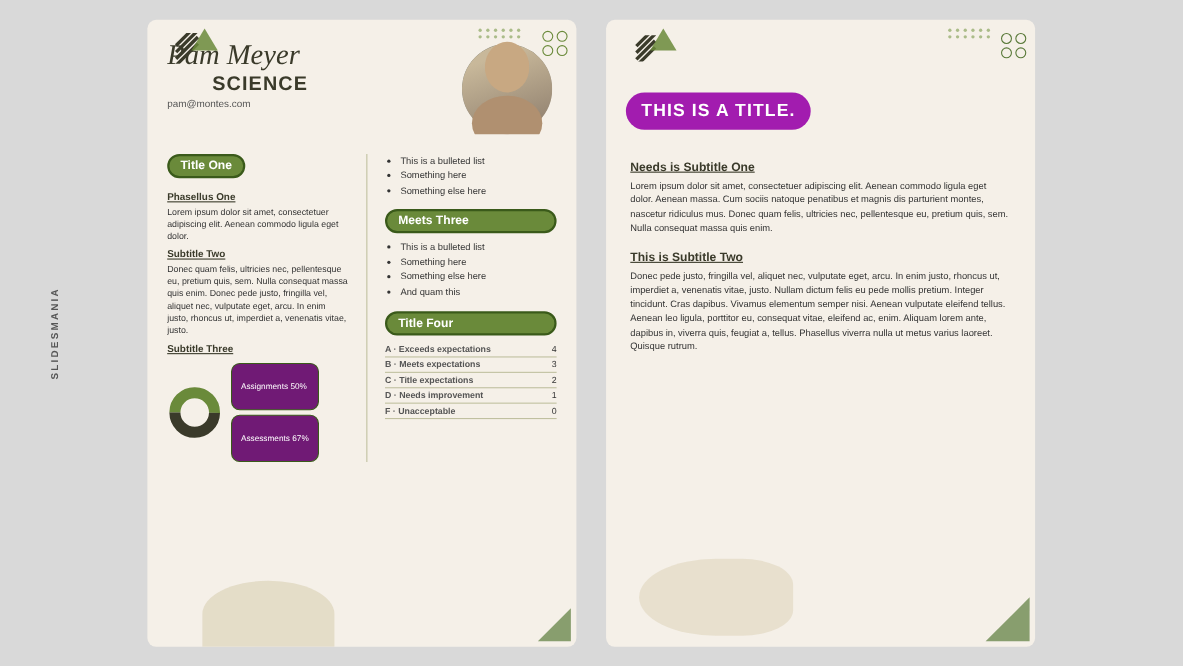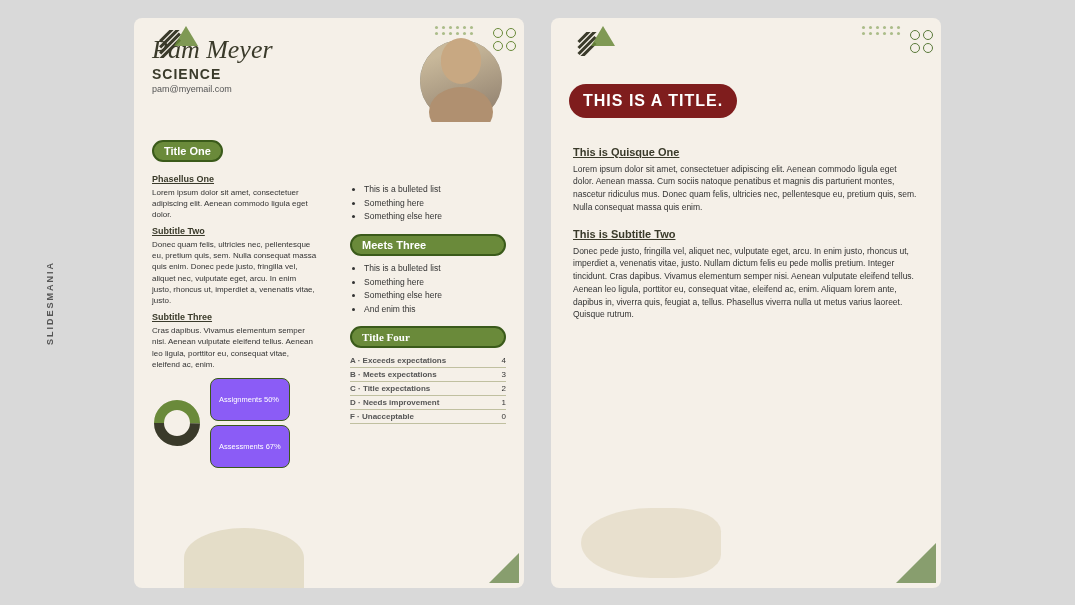--- a/index.html
+++ b/index.html
@@ -57,25 +57,26 @@
 
     .slide1-name {
       font-family: Georgia, serif;
       font-size: 26px;
       color: #3a3a2a;
       font-style: italic;
       line-height: 1.1;
     }
 
     .slide1-subject {
-      font-size: 14px;
+      font-size: 18px;
       font-weight: 900;
       color: #3a3a2a;
       letter-spacing: 1px;
       margin-top: 2px;
+      margin-left: 41px;
     }
 
     .slide1-email {
       font-size: 9px;
       color: #555;
       margin-top: 2px;
     }
 
     .slide1-photo {
       width: 90px;
@@ -154,21 +155,20 @@
       height: 60px;
       background: #d4c9a8;
       border-radius: 60% 60% 0 0;
       opacity: 0.5;
     }
 
     
     .slide1-body {
       display: flex;
       gap: 14px;
-      align-items: center;
     }
 
     .slide1-left {
       width: 165px;
       flex-shrink: 0;
     }
 
     .slide1-right {
       flex: 1;
     }
@@ -256,41 +256,41 @@
       transform: rotate(-90deg);
     }
 
     .legend-area {
       display: flex;
       flex-direction: column;
       gap: 4px;
     }
 
     .legend-badge {
-      background: #8b5cf6;
+      background: #701a75;
       color: #fff;
       font-size: 7.5px;
       padding: 16px 8px;
       border-radius: 8px;
       border: 1.5px solid #3a5a1a;
     }
 
     
     .slide2 {
       width: 390px;
       height: 570px;
       background: #f5f0e8;
       border-radius: 8px;
       position: relative;
       overflow: hidden;
       padding: 18px;
     }
 
     .slide2-header-bar {
-      background: #7f1d1d;
+      background: #a21caf;
       color: #fff;
       font-size: 16px;
       font-weight: 900;
       letter-spacing: 1px;
       padding: 8px 14px;
       border-radius: 20px;
       display: inline-block;
       margin-top: 20px;
       margin-bottom: 14px;
     }
@@ -409,21 +409,21 @@
       <div style="width:10px;height:10px;border:1.5px solid #6a8a3a;border-radius:50%;"></div>
       <div style="width:10px;height:10px;border:1.5px solid #6a8a3a;border-radius:50%;"></div>
       <div style="width:10px;height:10px;border:1.5px solid #6a8a3a;border-radius:50%;"></div>
       <div style="width:10px;height:10px;border:1.5px solid #6a8a3a;border-radius:50%;"></div>
     </div>
 
     <div class="slide1-header">
       <div class="slide1-name-area">
         <div class="slide1-name">Pam Meyer</div>
         <div class="slide1-subject">SCIENCE</div>
-        <div class="slide1-email">pam@myemail.com</div>
+        <div class="slide1-email">pam@montes.com</div>
       </div>
       <div class="slide1-photo">
         <div class="photo-placeholder">
 
           <svg width="80" height="90" viewBox="0 0 80 90" style="position:absolute;">
             <ellipse cx="40" cy="28" rx="20" ry="22" fill="#c8a882"></ellipse>
             <ellipse cx="40" cy="80" rx="32" ry="25" fill="#b09070"></ellipse>
             <ellipse cx="40" cy="30" rx="20" ry="22" fill="#c8a882"></ellipse>
           </svg>
         </div>
@@ -435,21 +435,20 @@
       <div class="slide1-left">
         <div class="section-title-label">Title One</div>
 
         <div class="subtitle">Phasellus One</div>
         <div class="body-text">Lorem ipsum dolor sit amet, consectetuer adipiscing elit. Aenean commodo ligula eget dolor.</div>
 
         <div class="subtitle">Subtitle Two</div>
         <div class="body-text">Donec quam felis, ultricies nec, pellentesque eu, pretium quis, sem. Nulla consequat massa quis enim. Donec pede justo, fringilla vel, aliquet nec, vulputate eget, arcu. In enim justo, rhoncus ut, imperdiet a, venenatis vitae, justo.</div>
 
         <div class="subtitle">Subtitle Three</div>
-        <div class="body-text">Cras dapibus. Vivamus elementum semper nisi. Aenean vulputate eleifend tellus. Aenean leo ligula, porttitor eu, consequat vitae, eleifend ac, enim.</div>
 
         
         <div class="chart-area">
           <div class="donut-chart">
             <svg width="50" height="50" viewBox="0 0 50 50">
               <circle cx="25" cy="25" r="18" fill="none" stroke="#e0ddd0" stroke-width="10"></circle>
               <circle cx="25" cy="25" r="18" fill="none" stroke="#6a8a3a" stroke-width="10" stroke-dasharray="56.5 56.5" stroke-dashoffset="0" transform="rotate(-90 25 25)"></circle>
               <circle cx="25" cy="25" r="18" fill="none" stroke="#3a3a2a" stroke-width="10" stroke-dasharray="56.5 56.5" stroke-dashoffset="-56.5" transform="rotate(-90 25 25)"></circle>
             </svg>
           </div>
@@ -469,26 +468,26 @@
           <li>Something here</li>
           <li>Something else here</li>
         </ul>
 
         <div style="margin-top:10px;">
           <div class="section-title-label" style="width:100%;display:block;border-radius:12px;">Meets Three</div>
           <ul class="bullet-list">
             <li>This is a bulleted list</li>
             <li>Something here</li>
             <li>Something else here</li>
-            <li>And enim this</li>
+            <li>And quam this</li>
           </ul>
         </div>
 
         <div style="margin-top:10px;">
-          <div class="section-title-label" style="width:100%;display:block;border-radius:12px;font-family:Liberation Serif, serif;">Title Four</div>
+          <div class="section-title-label" style="width:100%;display:block;border-radius:12px;">Title Four</div>
           <div class="grade-table">
             <div class="grade-row">
               <span class="grade-label">A · Exceeds expectations</span>
               <span>4</span>
             </div>
             <div class="grade-row">
               <span class="grade-label">B · Meets expectations</span>
               <span>3</span>
             </div>
             <div class="grade-row">
@@ -549,21 +548,21 @@
       <div class="slide2-deco-circle"></div>
       <div class="slide2-deco-circle"></div>
     </div>
 
     <div style="margin-top: 28px;">
       <div class="slide2-header-bar">THIS IS A TITLE.</div>
     </div>
 
     <div class="slide2-content">
 
-      <div class="slide2-subtitle">This is Quisque One</div>
+      <div class="slide2-subtitle">Needs is Subtitle One</div>
       <div class="slide2-body">Lorem ipsum dolor sit amet, consectetuer adipiscing elit. Aenean commodo ligula eget dolor. Aenean massa. Cum sociis natoque penatibus et magnis dis parturient montes, nascetur ridiculus mus. Donec quam felis, ultricies nec, pellentesque eu, pretium quis, sem. Nulla consequat massa quis enim.</div>
 
       <div class="slide2-subtitle">This is Subtitle Two</div>
       <div class="slide2-body">Donec pede justo, fringilla vel, aliquet nec, vulputate eget, arcu. In enim justo, rhoncus ut, imperdiet a, venenatis vitae, justo. Nullam dictum felis eu pede mollis pretium. Integer tincidunt. Cras dapibus. Vivamus elementum semper nisi. Aenean vulputate eleifend tellus. Aenean leo ligula, porttitor eu, consequat vitae, eleifend ac, enim. Aliquam lorem ante, dapibus in, viverra quis, feugiat a, tellus. Phasellus viverra nulla ut metus varius laoreet. Quisque rutrum.</div>
 
     </div>
 
     <div class="slide2-deco-triangle-br"></div>
 
     <div class="slide2-blob"></div>

